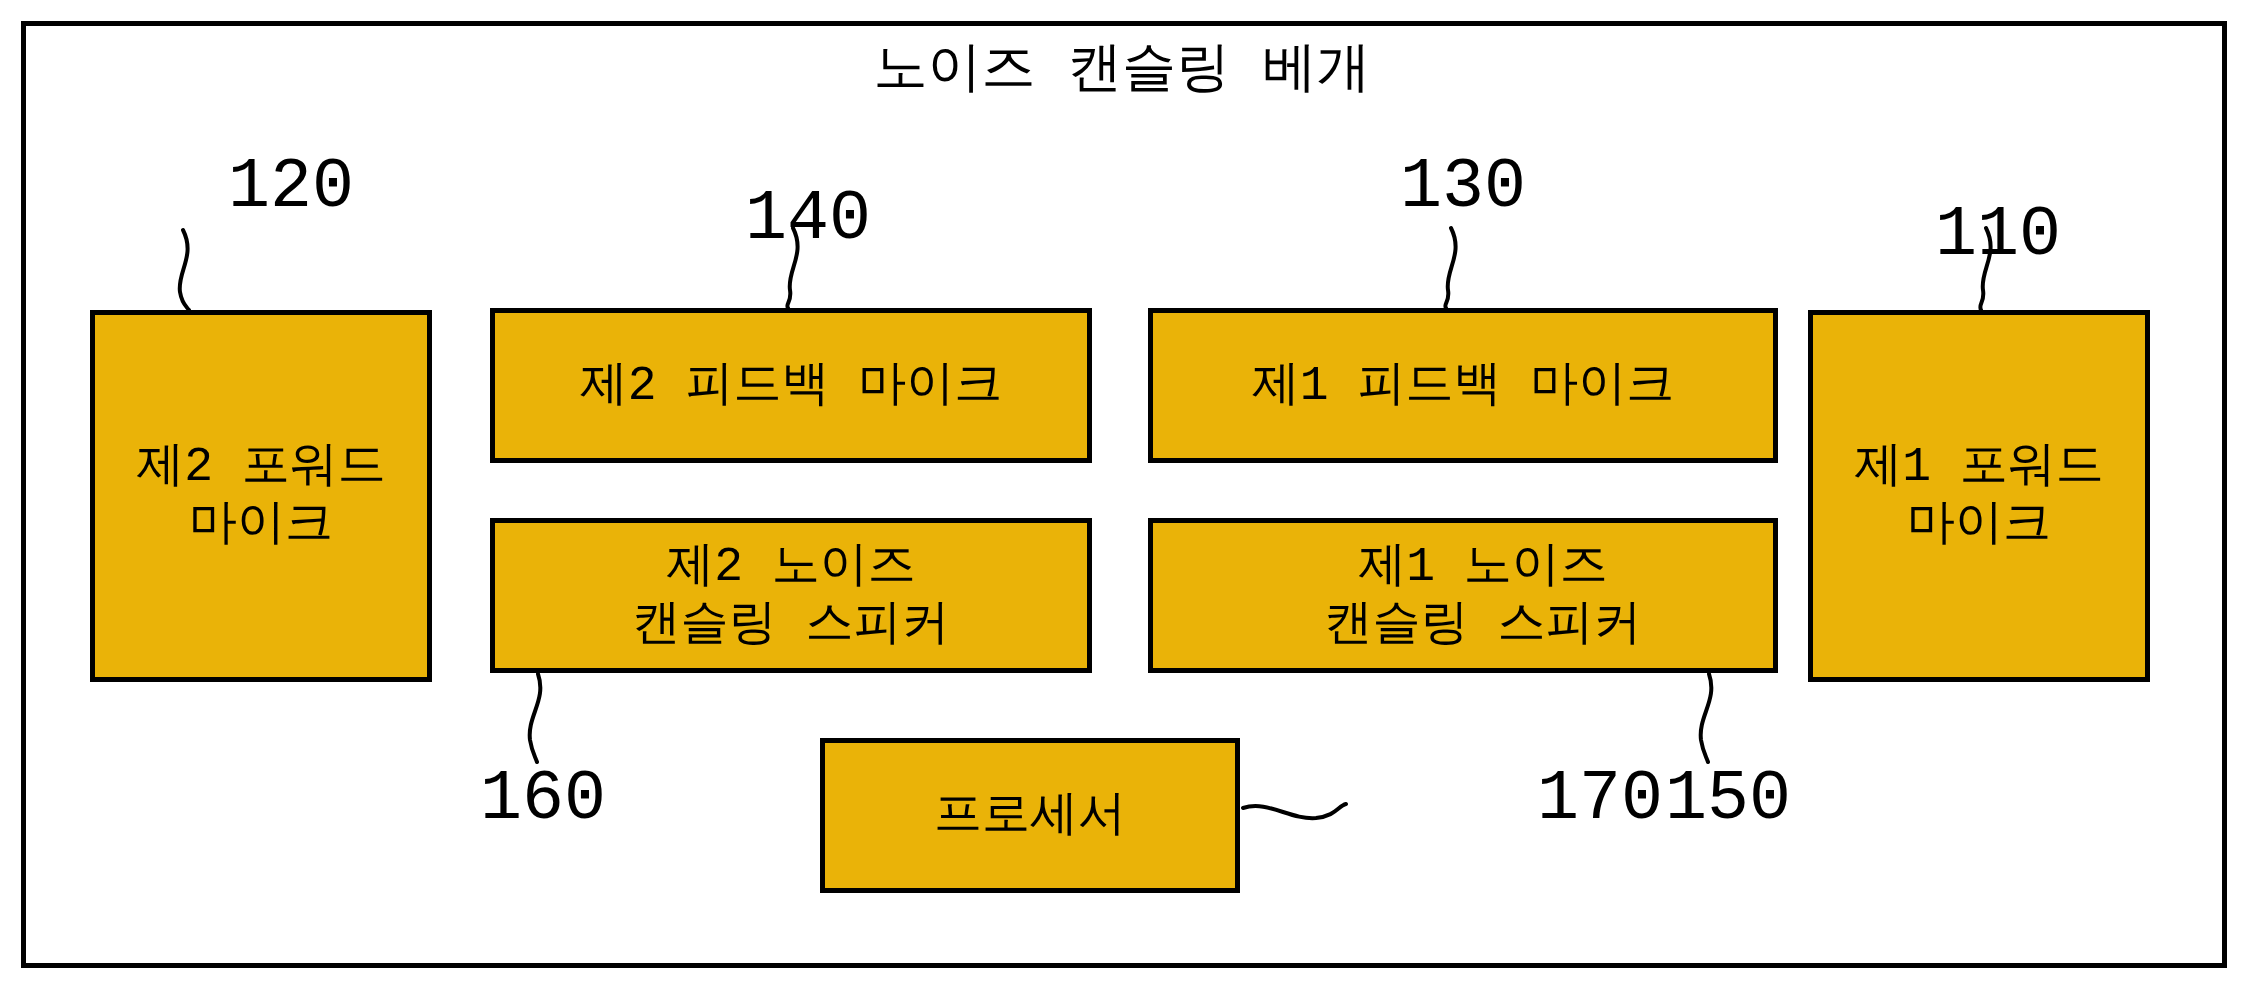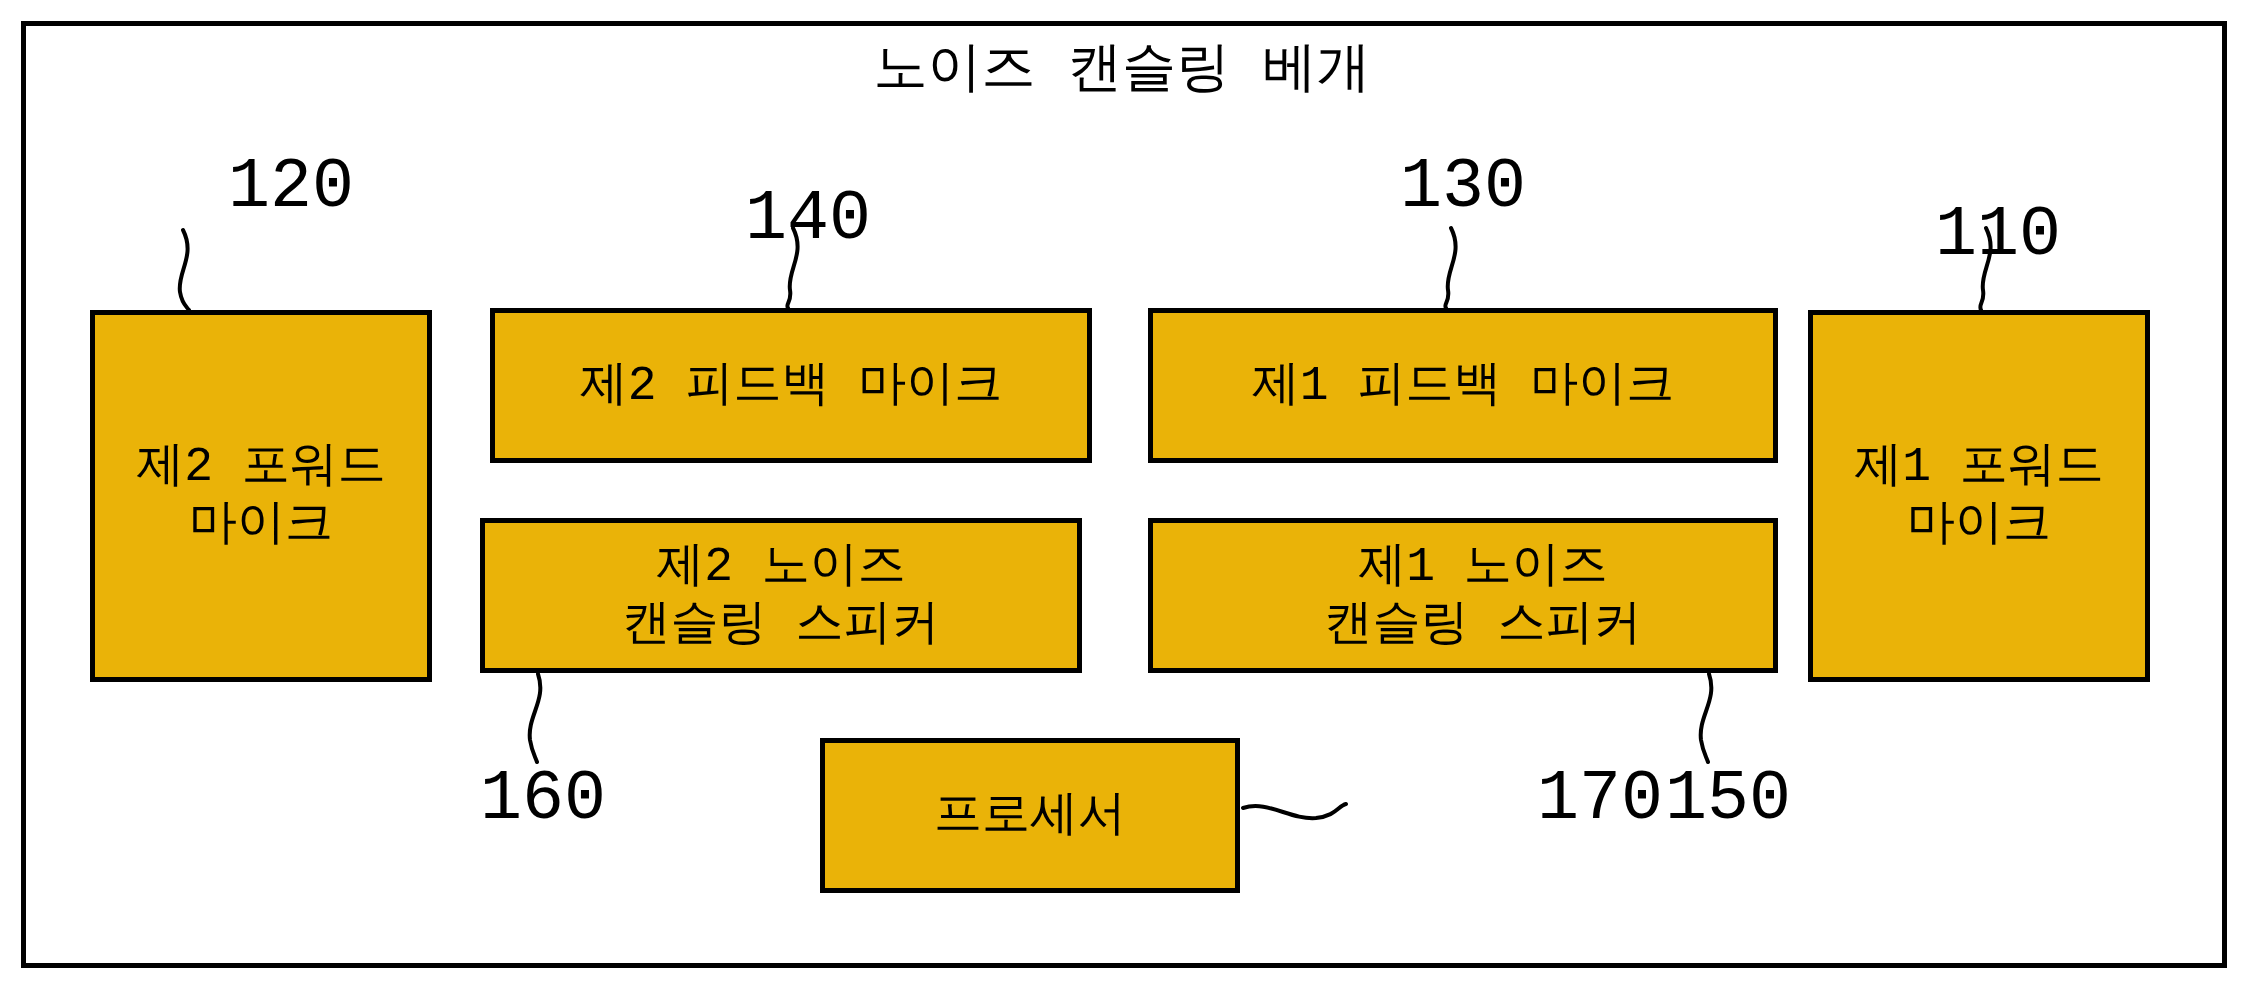--- a/index.html
+++ b/index.html
@@ -71,21 +71,21 @@
     font-size: 48px;
     line-height: 58px;
     color: #000000;
     white-space: pre-line;
     padding: 0 8px;
   }
 
   
   .box-120 { left: 90px;   top: 310px; width: 342px; height: 372px; }
   .box-140 { left: 490px;  top: 308px; width: 602px; height: 155px; }
-  .box-160 { left: 480px;  top: 518px; width: 602px; height: 155px; }
+  .box-160 { left: 490px;  top: 518px; width: 602px; height: 155px; }
   .box-130 { left: 1148px; top: 308px; width: 630px; height: 155px; }
   .box-150 { left: 1148px; top: 518px; width: 630px; height: 155px; padding-left: 40px; }
   .box-110 { left: 1808px; top: 310px; width: 342px; height: 372px; }
   .box-170 { left: 820px;  top: 738px; width: 420px; height: 155px; }
 
   
   .num-120 { left: 228px;  top: 160px; }
   .num-140 { left: 745px;  top: 160px; margin-top: 32px; }
   .num-130 { left: 1400px; top: 160px; }
   .num-110 { left: 1935px; top: 160px; margin-top: 48px; }

